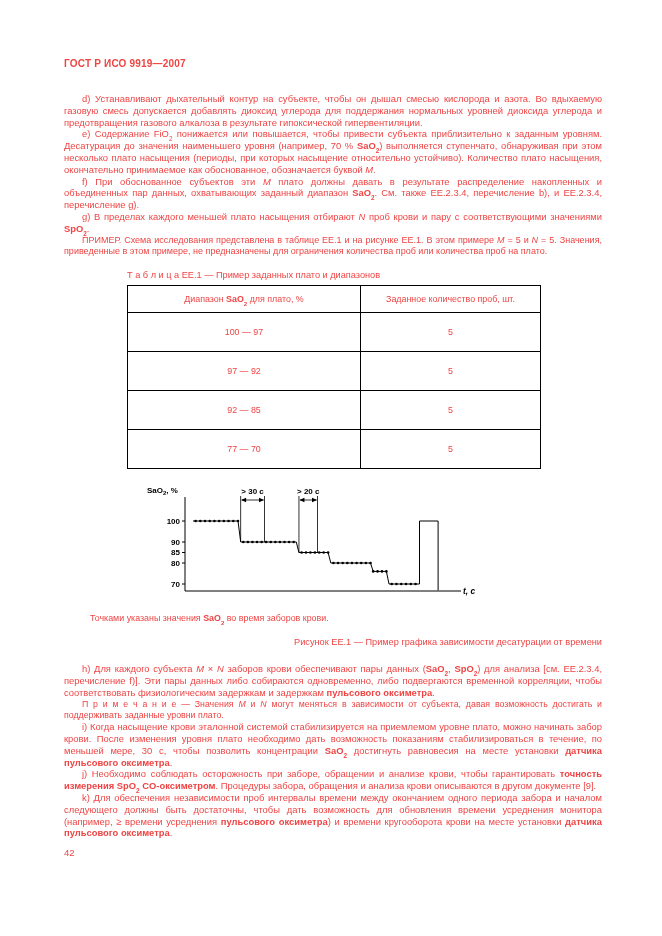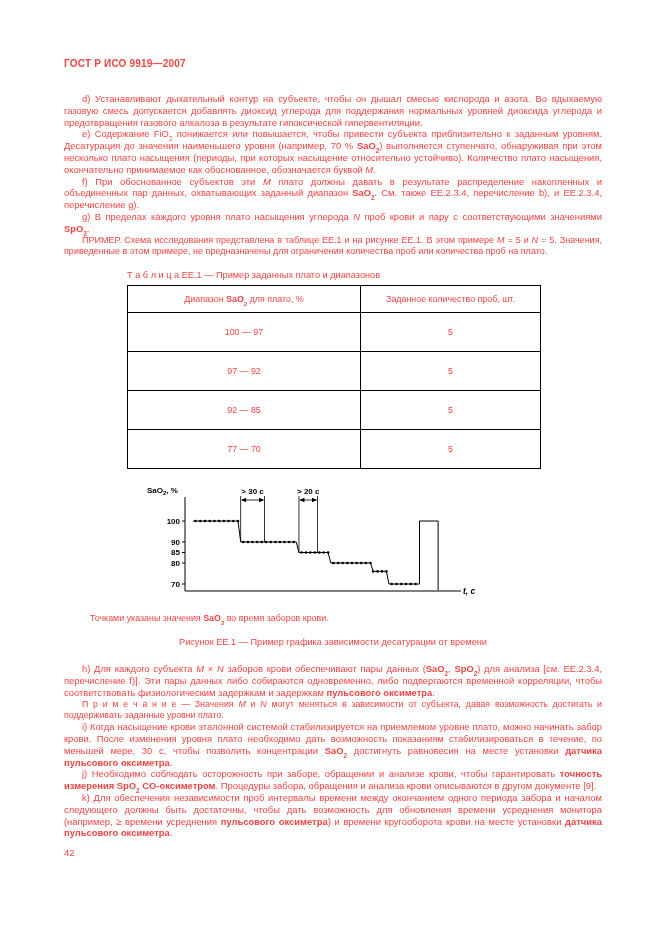--- a/index.html
+++ b/index.html
@@ -30,36 +30,36 @@
   table.ee1 th { font-weight:normal; height:27px; padding:2px 4px; }
   table.ee1 td { height:14px; padding:14px 4px; }
   table.ee1 col.c1 { width:233px; }
   .figure-block { margin:14px 0 0 75px; }
   svg text { font-family:"Liberation Sans", sans-serif; fill:#000; }
   svg .tick { font-size:8px; font-weight:bold; text-anchor:end; }
   svg .ann  { font-size:8px; font-weight:bold; }
   svg .axlab{ font-size:8px; font-weight:bold; }
   svg .xlab { font-size:8.5px; font-style:italic; font-weight:bold; }
   .figure-note { font-size:8.9px; margin:8px 0 0 26px; }
-  .figure-caption { font-size:9.2px; text-align:center; margin:14px 0 16px 0; }
+  .figure-caption { font-size:9.2px; text-align:right; margin:14px 0 16px 0; }
   .page-number { position:absolute; left:64px; top:847px; font-size:9.5px; }
 </style>
 </head>
 <body>
 
 <div class="page">
   <div class="content">
 
     <div class="doc-header">ГОСТ Р ИСО 9919—2007</div>
 
     <div id="paras-top">
         <p class="body-p"><span>d) Устанавливают дыхательный контур на субъекте, чтобы он дышал смесью кислорода и азота. Во вдыхаемую газовую смесь допускается добавлять диоксид углерода для поддержания нормальных уровней диоксида углерода и предотвращения газового алкалоза в результате гипоксической гипервентиляции.</span></p>
         <p class="body-p"><span>e) Содержание FiO</span><sub>2</sub><span> понижается или повышается, чтобы привести субъекта приблизительно к заданным уровням. Десатурация до значения наименьшего уровня (например, 70 % </span><span class="b">SaO</span><sub class="b">2</sub><span>) выполняется ступенчато, обнаруживая при этом несколько плато насыщения (периоды, при которых насыщение относительно устойчиво). Количество плато насыщения, окончательно принимаемое как обоснованное, обозначается буквой </span><span class="i">M</span><span>.</span></p>
         <p class="body-p"><span>f) При обоснованное субъектов эти </span><span class="i">M</span><span> плато должны давать в результате распределение накопленных и объединенных пар данных, охватывающих заданный диапазон </span><span class="b">SaO</span><sub class="b">2</sub><span>. См. также ЕЕ.2.3.4, перечисление b), и ЕЕ.2.3.4, перечисление g).</span></p>
-        <p class="body-p"><span>g) В пределах каждого уровня плато насыщения углерода </span><span class="i">N</span><span> проб крови и пару с соответствующими значениями </span><span class="b">SpO</span><sub class="b">2</sub><span>.</span></p>
+        <p class="body-p"><span>g) В пределах каждого меньшей плато насыщения отбирают </span><span class="i">N</span><span> проб крови и пару с соответствующими значениями </span><span class="b">SpO</span><sub class="b">2</sub><span>.</span></p>
         <p class="body-p example-p"><span>ПРИМЕР. Схема исследования представлена в таблице ЕЕ.1 и на рисунке ЕЕ.1. В этом примере </span><span class="i">M</span><span> = 5 и </span><span class="i">N</span><span> = 5. Значения, приведенные в этом примере, не предназначены для ограничения количества проб или количества проб на плато.</span></p>
       </div>
 
     <div class="table-title">Т а б л и ц а  ЕЕ.1 — Пример заданных плато и диапазонов</div>
 
     <table class="ee1">
       <colgroup>
           <col class="c1">
           <col class="c2">
         </colgroup>

